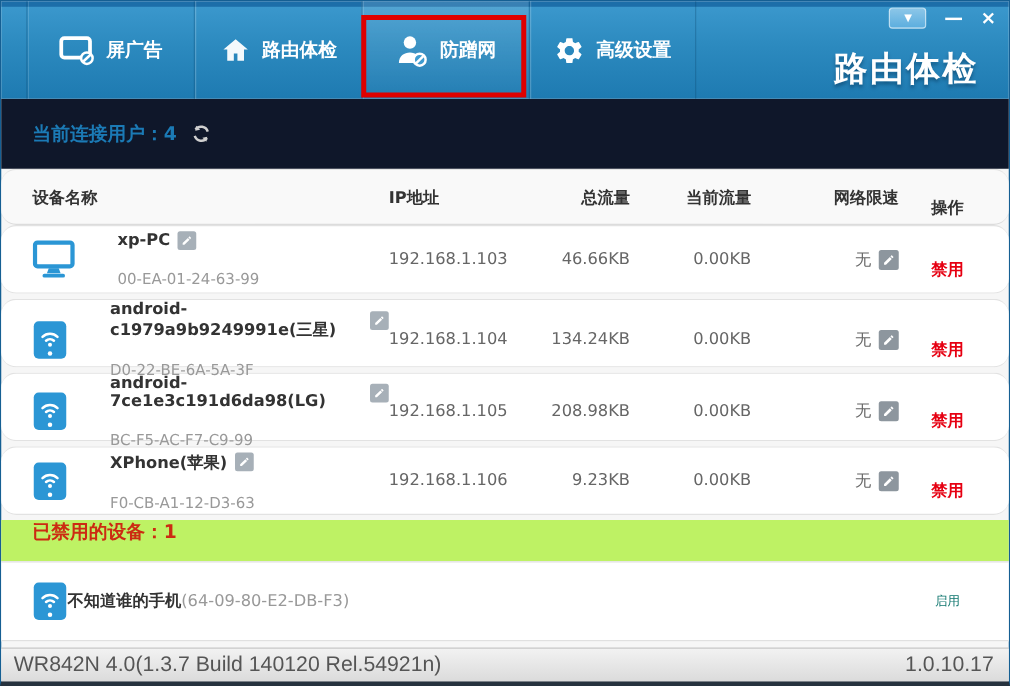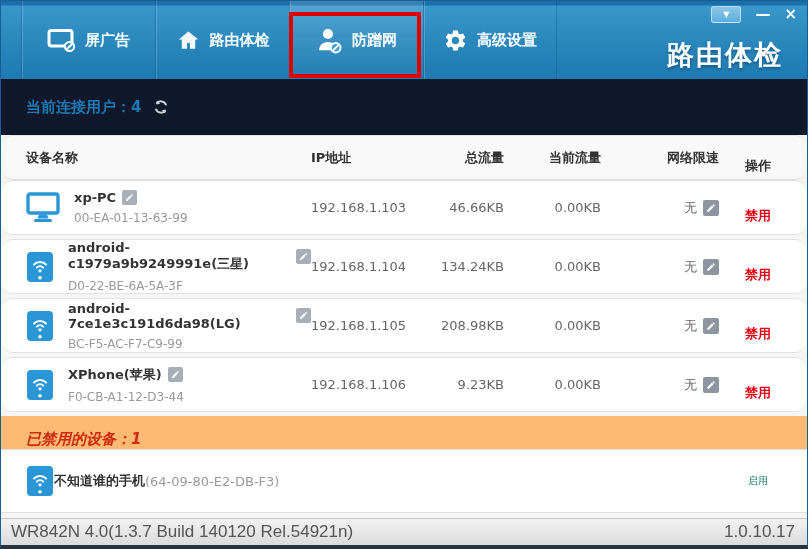--- a/index.html
+++ b/index.html
@@ -64,37 +64,36 @@
   .thead .c-dev { padding-left:25px; }
   .c-ip { text-align:left; }
   .c-total,.c-current,.c-limit { text-align:right; }
   .c-action { text-align:center;margin-top:16px; }
   .row {
     height:55px; background:#fff; margin-bottom:4px;
     border-top:1px solid #e2e2e2; border-bottom:1px solid #e2e2e2;
     font-size:13px; color:#666;
   }
   .cell-device { display:flex; align-items:center; gap:14px; padding-left:25px; }
-  .dinfo { display:flex; flex-direction:column; gap:6px; }
+  .dinfo { display:flex; flex-direction:column; gap:16px;margin-left:20px; }
   .nrow { display:flex; align-items:center; gap:6px; }
   .dname { font-size:13px; font-weight:bold; color:#333; }
   .dmac { font-size:12px; color:#999; }
   .edit-badge {
     width:15px; height:15px; border-radius:2px; background:#a7b0b8;
     display:inline-flex; align-items:center; justify-content:center; cursor:pointer; flex:none;
   }
   .edit-badge.dark { background:#8d969e; width:16px; height:16px; }
   .cell-limit { display:flex; align-items:center; justify-content:flex-end; gap:6px; }
   .disable-link { color:#e60012; font-weight:bold; cursor:pointer; }
   .enable-link  { color:#0f766e; cursor:pointer; font-size:10px; }
   
   .disabled-bar {
-    flex:0 0 33px; display:flex; align-items:flex-end; padding-left:25px;
-    background:#fdba74;
-    font-style:italic;
+    flex:0 0 33px; display:flex; align-items:flex-start; padding-left:25px;
+    background:#bef264;
   }
   .disabled-row {
     flex:0 0 64px; background:#fff; border-top:1px solid #e0e0e0; border-bottom:1px solid #e0e0e0;
     display:flex; align-items:center; padding-left:25px;
   }
   .disabled-row .spacer { flex:1; }
   .disabled-row .enable-link { margin-right:39px; }
   .dmac-inline { font-size:13px; color:#999; }
   
   footer {
@@ -199,21 +198,21 @@
 
       <div class="dinfo">
         <div class="nrow">
           <span class="dname">xp-PC</span>
           <span class="edit-badge">
             <svg width="9" height="9" viewBox="0 0 24 24">
                   <path d="M3 17.3V21h3.7L17.8 9.9l-3.7-3.7L3 17.3zM20.7 7c.4-.4.4-1 0-1.4l-2.3-2.3c-.4-.4-1-.4-1.4 0l-1.8 1.8 3.7 3.7L20.7 7z" fill="#fff"></path>
                 </svg>
           </span>
         </div>
-        <div class="dmac">00-EA-01-13-63-99</div>
+        <div class="dmac">00-EA-01-24-63-99</div>
       </div>
     </div>
     <div class="c-ip cell-ip">192.168.1.103</div>
     <div class="c-total cell-total">46.66KB</div>
     <div class="c-current cell-current">0.00KB</div>
     <div class="cell-limit">
       <span class="limit-val">无</span>
       <span class="edit-badge dark">
         <svg width="10" height="10" viewBox="0 0 24 24">
               <path d="M3 17.3V21h3.7L17.8 9.9l-3.7-3.7L3 17.3zM20.7 7c.4-.4.4-1 0-1.4l-2.3-2.3c-.4-.4-1-.4-1.4 0l-1.8 1.8 3.7 3.7L20.7 7z" fill="#fff"></path>
@@ -319,21 +318,21 @@
       </span>
       <div class="dinfo">
         <div class="nrow">
           <span class="dname">XPhone(苹果)</span>
           <span class="edit-badge">
             <svg width="9" height="9" viewBox="0 0 24 24">
                   <path d="M3 17.3V21h3.7L17.8 9.9l-3.7-3.7L3 17.3zM20.7 7c.4-.4.4-1 0-1.4l-2.3-2.3c-.4-.4-1-.4-1.4 0l-1.8 1.8 3.7 3.7L20.7 7z" fill="#fff"></path>
                 </svg>
           </span>
         </div>
-        <div class="dmac">F0-CB-A1-12-D3-44</div>
+        <div class="dmac">F0-CB-A1-12-D3-63</div>
       </div>
     </div>
     <div class="c-ip cell-ip">192.168.1.106</div>
     <div class="c-total cell-total">9.23KB</div>
     <div class="c-current cell-current">0.00KB</div>
     <div class="cell-limit">
       <span class="limit-val">无</span>
       <span class="edit-badge dark">
         <svg width="10" height="10" viewBox="0 0 24 24">
               <path d="M3 17.3V21h3.7L17.8 9.9l-3.7-3.7L3 17.3zM20.7 7c.4-.4.4-1 0-1.4l-2.3-2.3c-.4-.4-1-.4-1.4 0l-1.8 1.8 3.7 3.7L20.7 7z" fill="#fff"></path>

